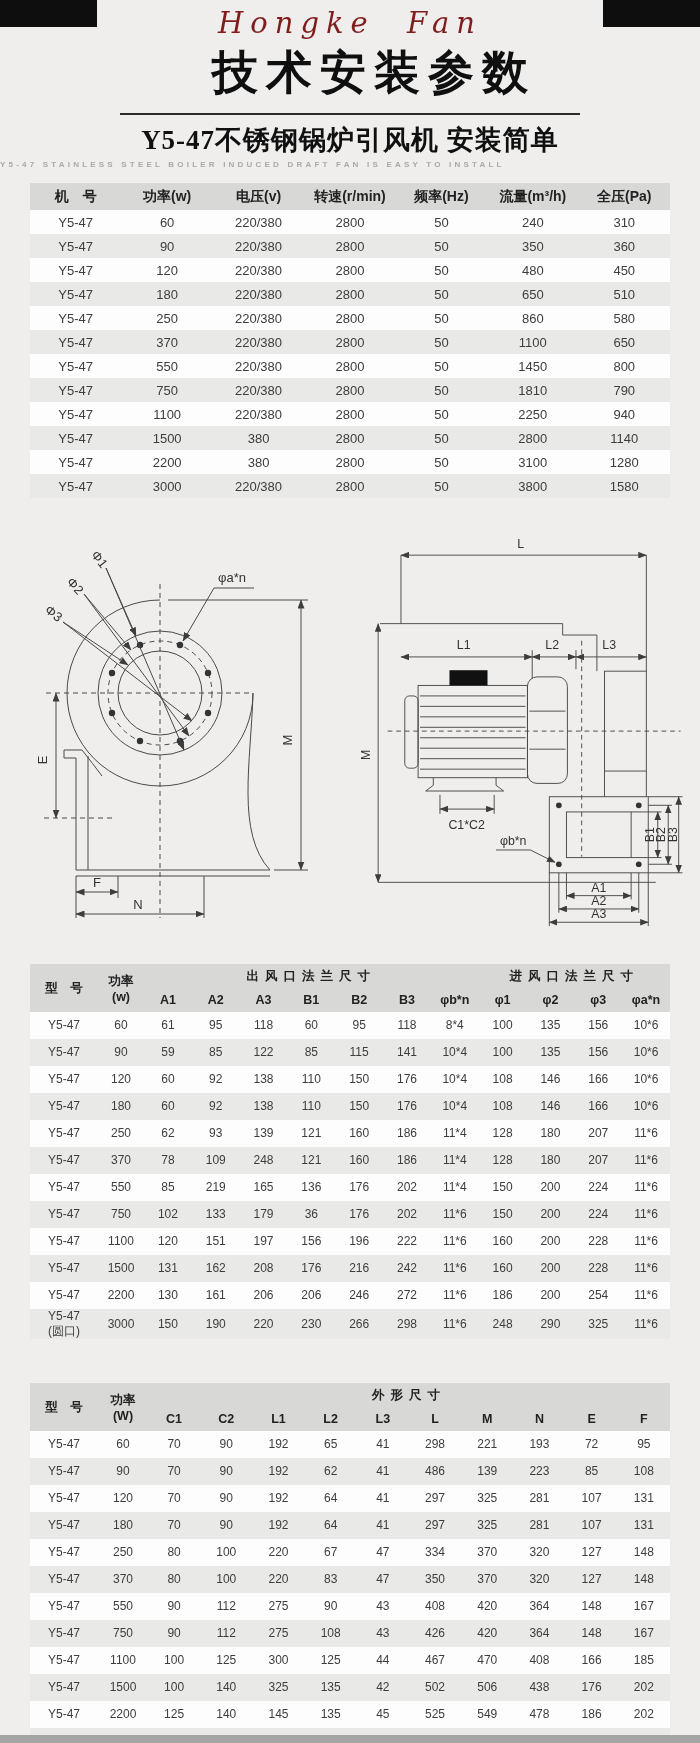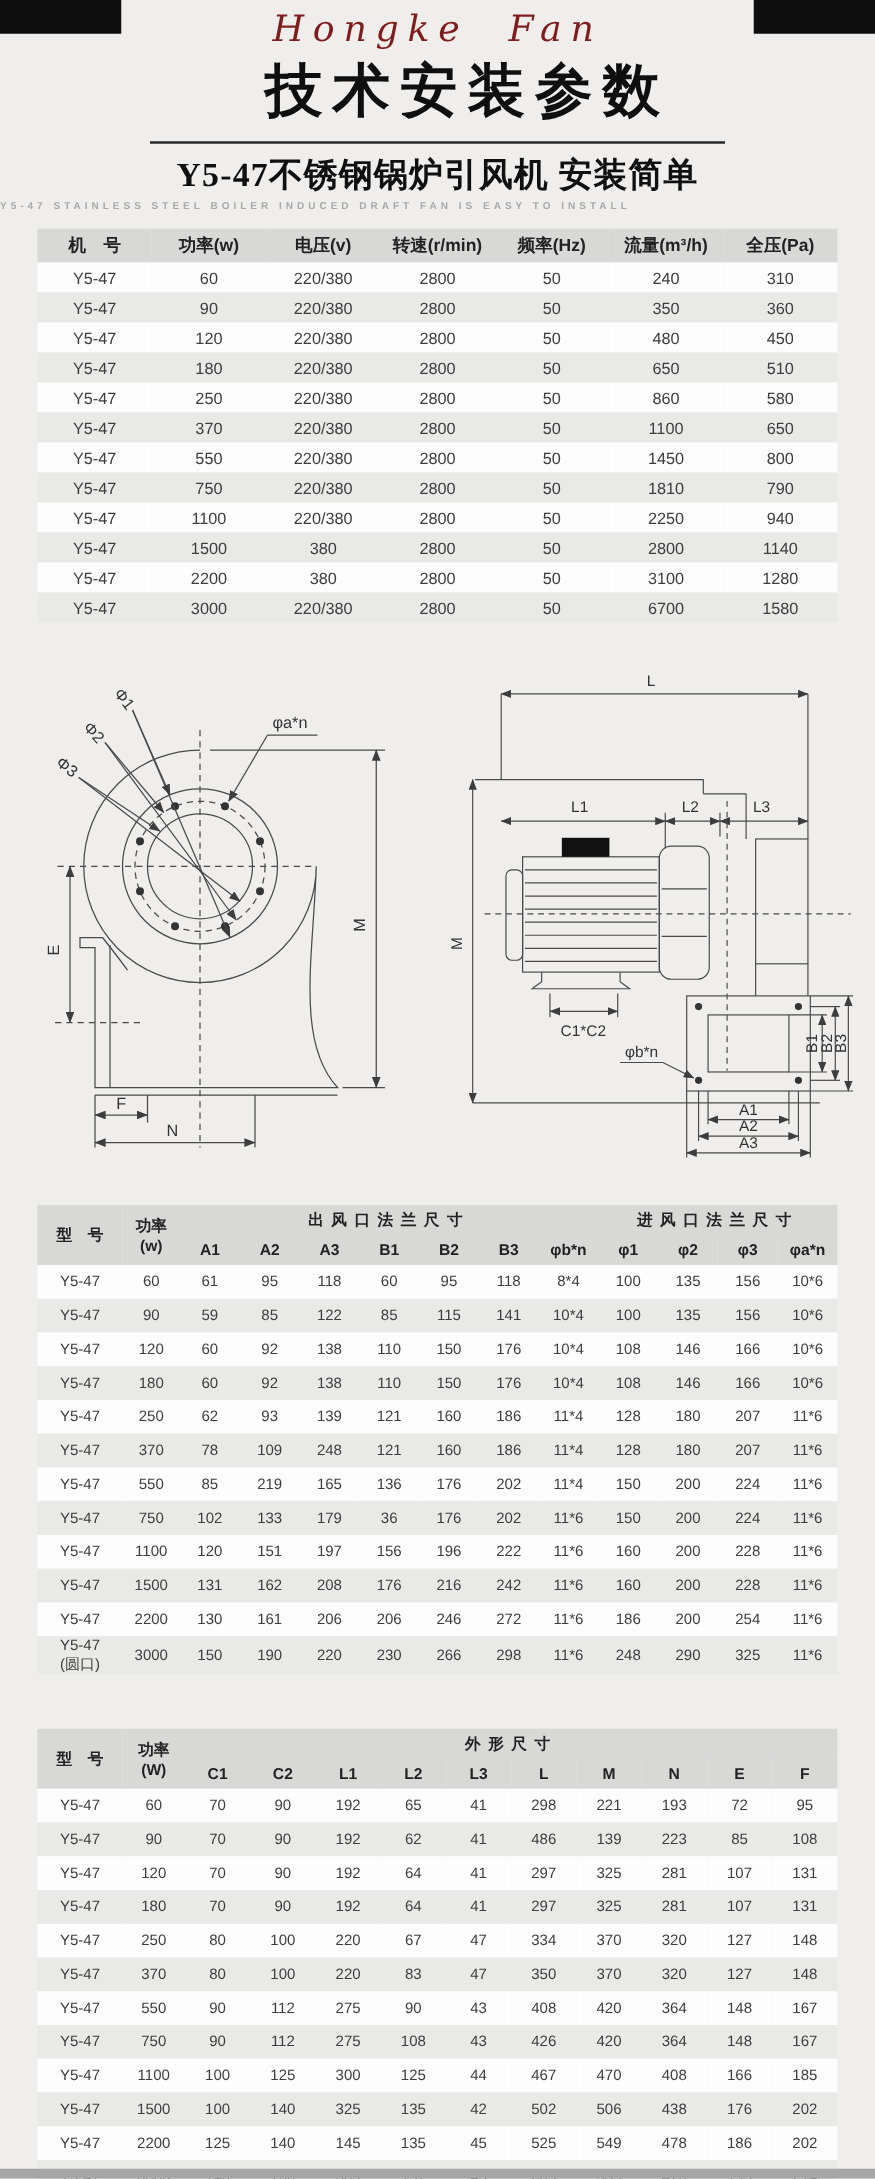--- a/index.html
+++ b/index.html
@@ -227,21 +227,21 @@
         <td>50</td>
         <td>3100</td>
         <td>1280</td>
       </tr>
       <tr>
         <td>Y5-47</td>
         <td>3000</td>
         <td>220/380</td>
         <td>2800</td>
         <td>50</td>
-        <td>6700</td>
+        <td>3800</td>
         <td>1580</td>
       </tr>
     </tbody>
 </table>
 
 <div class="diagrams">
 
   <svg width="320" height="420" viewBox="0 0 320 420">
     <defs>
       <marker id="ma" markerWidth="9" markerHeight="7" refX="8.5" refY="3.5" orient="auto" markerUnits="userSpaceOnUse">

